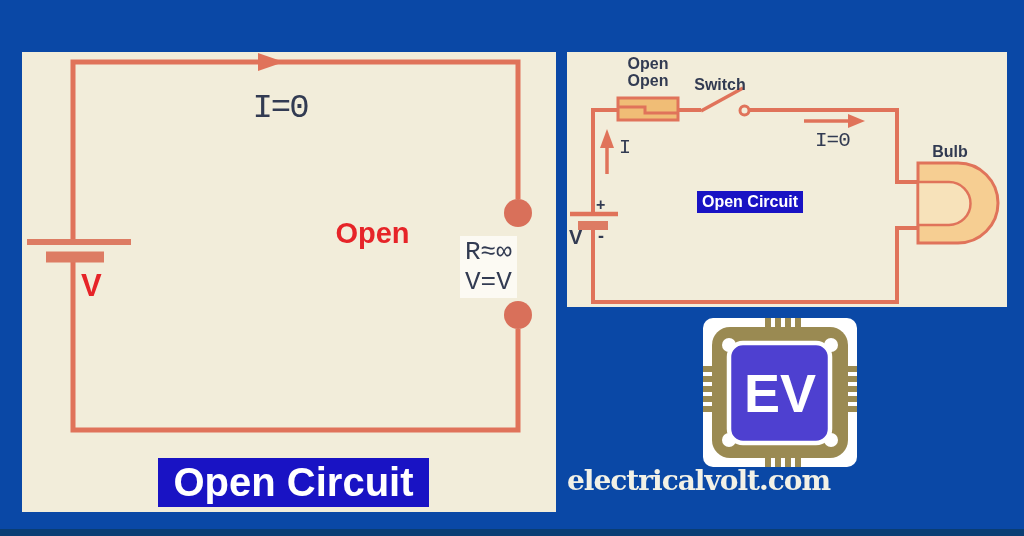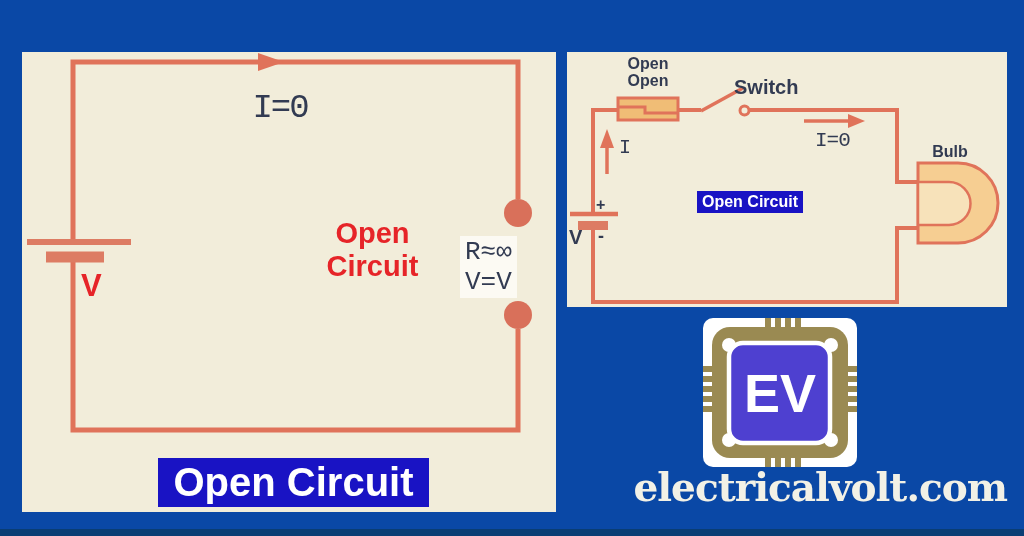--- a/index.html
+++ b/index.html
@@ -24,34 +24,34 @@
   
   .l-current{left:203px;top:37px;width:110px;font-size:34px;letter-spacing:-2px;}
   .l-open{left:288px;top:165px;width:125px;font-size:29px;line-height:33px;}
   .l-rv{left:438px;top:184px;background:#FCFAF3;padding:1px 5px;font-size:26px;line-height:30px;text-align:center;}
   .l-source{left:59px;top:216px;font-size:31px;}
   .l-caption{left:136px;top:406px;width:271px;height:49px;line-height:49px;
              background:#1913C4;color:#FFFFFF;font-size:40px;font-weight:bold;text-align:center;}
 
   
   .r-fuse{left:46px;top:3px;width:70px;font-size:16px;line-height:17px;}
-  .r-switch{left:123px;top:24px;width:60px;font-size:20px;margin-left:44px;}
+  .r-switch{left:123px;top:24px;width:60px;font-size:16px;}
   .r-cin{left:52px;top:84px;font-size:20px;}
   .r-cout{left:248px;top:77px;font-size:21px;letter-spacing:-1px;}
   .r-bulb{left:358px;top:91px;width:50px;font-size:16px;text-align:center;}
   .r-caption{left:130px;top:139px;background:#1913C4;color:#FFFFFF;font-size:16px;
              font-weight:bold;padding:2px 5px;}
   .r-plus{left:29px;top:144px;font-size:16px;}
   .r-source{left:2px;top:174px;font-size:20px;}
   .r-minus{left:31px;top:174px;font-size:18px;}
 
   .logo{position:absolute;left:703px;top:318px;}
   .website{
-    position:absolute;left:567px;top:464px;width:440px;text-align:right;
-    font-family:"DejaVu Serif",serif;font-weight:bold;font-size:39px;
+    position:absolute;left:567px;top:464px;width:440px;text-align:left;
+    font-family:"DejaVu Serif",serif;font-weight:bold;font-size:28px;
     color:#F2F1E6;letter-spacing:-1px;
   }
 </style>
 </head>
 <body>
 
 <div class="stage">
 
   <div class="panel panel-left">
     <svg width="534" height="460" viewBox="0 0 534 460">
@@ -66,21 +66,20 @@
       <line x1="24" y1="205" x2="82" y2="205" stroke="#DD7C63" stroke-width="11"></line>
 
       <circle cx="496" cy="161" r="14" fill="#D9705A"></circle>
       <circle cx="496" cy="263" r="14" fill="#D9705A"></circle>
     </svg>
 
     <span class="lbl l-current mono navy center">I=0</span>
 
     <div class="lbl l-open red bold center block">
       <span>Open</span>
-      <span>Circuit</span>
     </div>
 
     <div class="lbl l-rv mono navy block">
       <span>R≈∞</span>
       <span>V=V</span>
     </div>
 
     <span class="lbl l-source red bold">V</span>
 
     <div class="lbl l-caption">Open Circuit</div>

